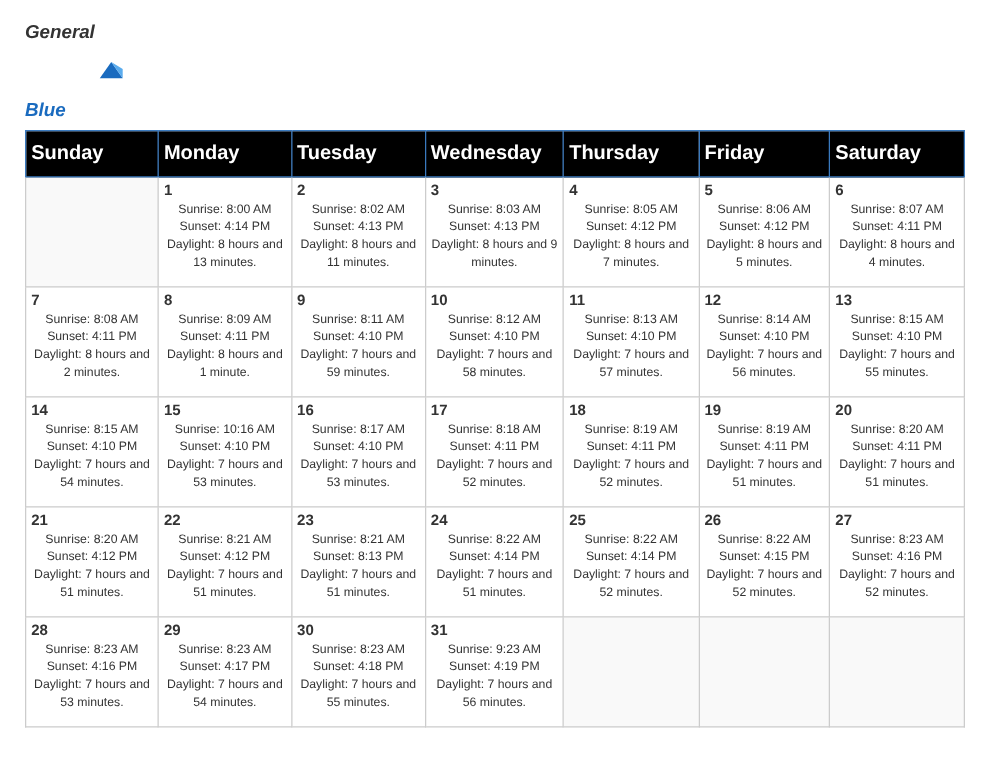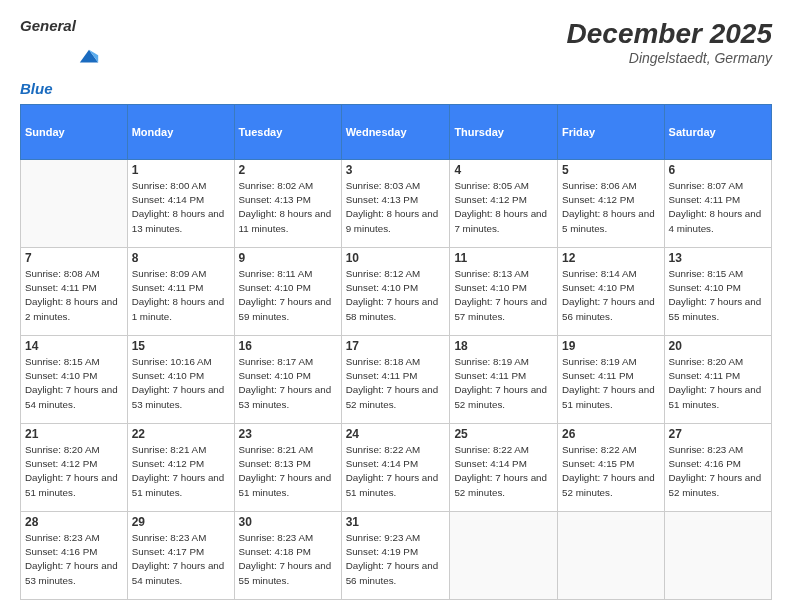--- a/index.html
+++ b/index.html
@@ -59,25 +59,25 @@
     .location {
       font-size: 14px;
       color: #555;
     }
     .calendar {
       width: 100%;
       border-collapse: collapse;
       font-size: 10.5px;
     }
     .calendar thead th {
-      background: #3b82f6;
+      background: #000000;
       color: #fff;
-      padding: 21px 4px;
+      padding: 9px 4px;
       text-align: left;
-      font-size: 11px;
+      font-size: 16px;
       font-weight: bold;
       border: 1px solid #3a7abf;
     }
     .calendar tbody td {
       border: 1px solid #ccc;
       vertical-align: top;
       padding: 3px 4px;
       height: 88px;
       width: 113px;
     }
@@ -85,43 +85,40 @@
       font-weight: bold;
       font-size: 12px;
       color: #333;
       display: block;
       margin-bottom: 2px;
     }
     .cell-info {
       color: #333;
       font-size: 9.8px;
       line-height: 1.45;
+      text-align: center;
     }
     .empty-cell {
       background: #f9f9f9;
     }
   </style>
 </head>
 <body>
 
 <div class="page">
   <div class="header">
     <div class="logo">
       <div class="logo-text">
         <span class="logo-general">General</span>
         <span class="logo-blue">Blue</span>
       </div>
       <svg class="logo-icon" viewBox="0 0 24 24">
         <polygon points="2,18 12,4 22,18" fill="#1a6bbf"></polygon>
         <polygon points="12,4 22,18 22,10" fill="#5aacee"></polygon>
       </svg>
-    </div>
-    <div class="title-block">
-      <div class="month-year">December 2025</div>
-      <div class="location">Dingelstaedt, Germany</div>
     </div>
   </div>
 
   <table class="calendar">
     <thead>
       <tr>
         <th>Sunday</th>
         <th>Monday</th>
         <th>Tuesday</th>
         <th>Wednesday</th>

